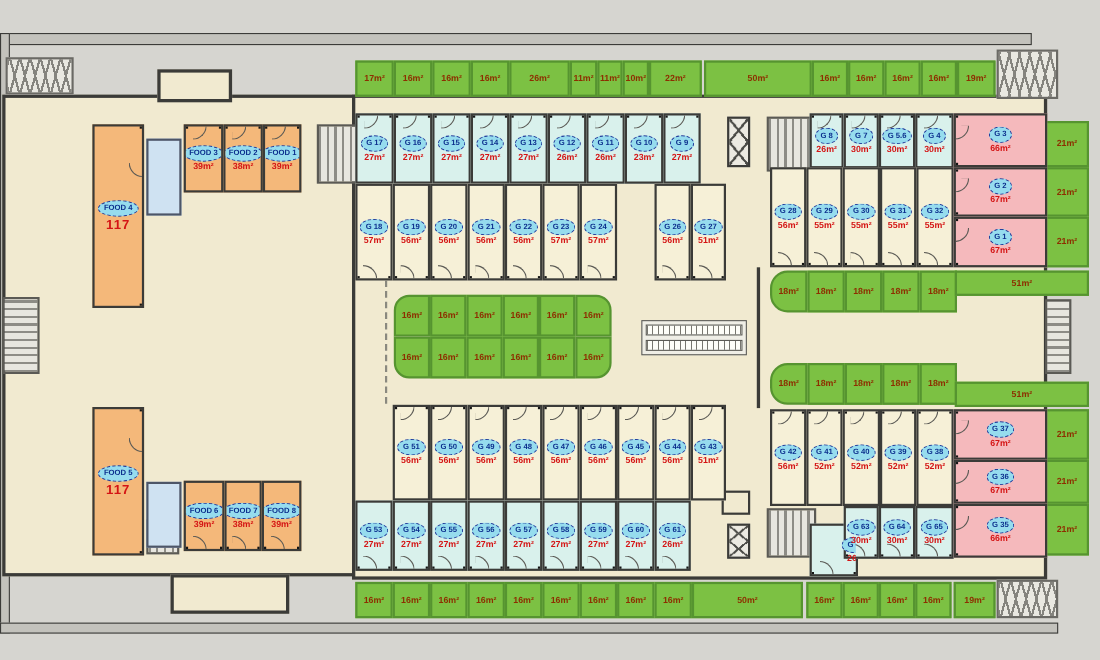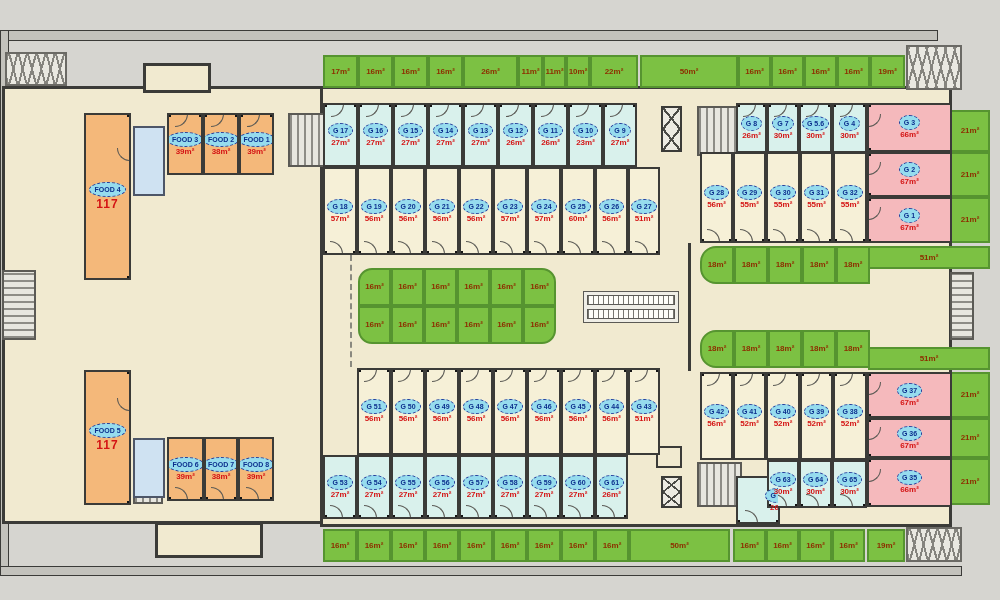--- a/index.html
+++ b/index.html
@@ -385,27 +385,20 @@
       <div class="tick" style="bottom: -3px; left: -3px;"></div>
       <div class="tick" style="bottom: -3px; right: -3px;"></div>
     </div>
     <div class="u b" style="left: 527px; top: 167px; width: 34px; height: 88px;">
       <span class="oval">G 24</span>
       <span class="area">57m²</span>
       <div class="door" style="bottom: -1px; left: 18%; border-right: 1px solid rgb(91, 90, 85); border-top: 1px solid rgb(91, 90, 85); border-radius: 0px 100% 0px 0px;"></div>
       <div class="tick" style="bottom: -3px; left: -3px;"></div>
       <div class="tick" style="bottom: -3px; right: -3px;"></div>
     </div>
-    <div class="u b" style="left: 561px; top: 167px; width: 34px; height: 88px;">
-      <span class="oval">G 25</span>
-      <span class="area">60m²</span>
-      <div class="door" style="bottom: -1px; left: 18%; border-right: 1px solid rgb(91, 90, 85); border-top: 1px solid rgb(91, 90, 85); border-radius: 0px 100% 0px 0px;"></div>
-      <div class="tick" style="bottom: -3px; left: -3px;"></div>
-      <div class="tick" style="bottom: -3px; right: -3px;"></div>
-    </div>
     <div class="u b" style="left: 595px; top: 167px; width: 33px; height: 88px;">
       <span class="oval">G 26</span>
       <span class="area">56m²</span>
       <div class="door" style="bottom: -1px; left: 18%; border-right: 1px solid rgb(91, 90, 85); border-top: 1px solid rgb(91, 90, 85); border-radius: 0px 100% 0px 0px;"></div>
       <div class="tick" style="bottom: -3px; left: -3px;"></div>
       <div class="tick" style="bottom: -3px; right: -3px;"></div>
     </div>
     <div class="u b" style="left: 628px; top: 167px; width: 32px; height: 88px;">
       <span class="oval">G 27</span>
       <span class="area">51m²</span>

